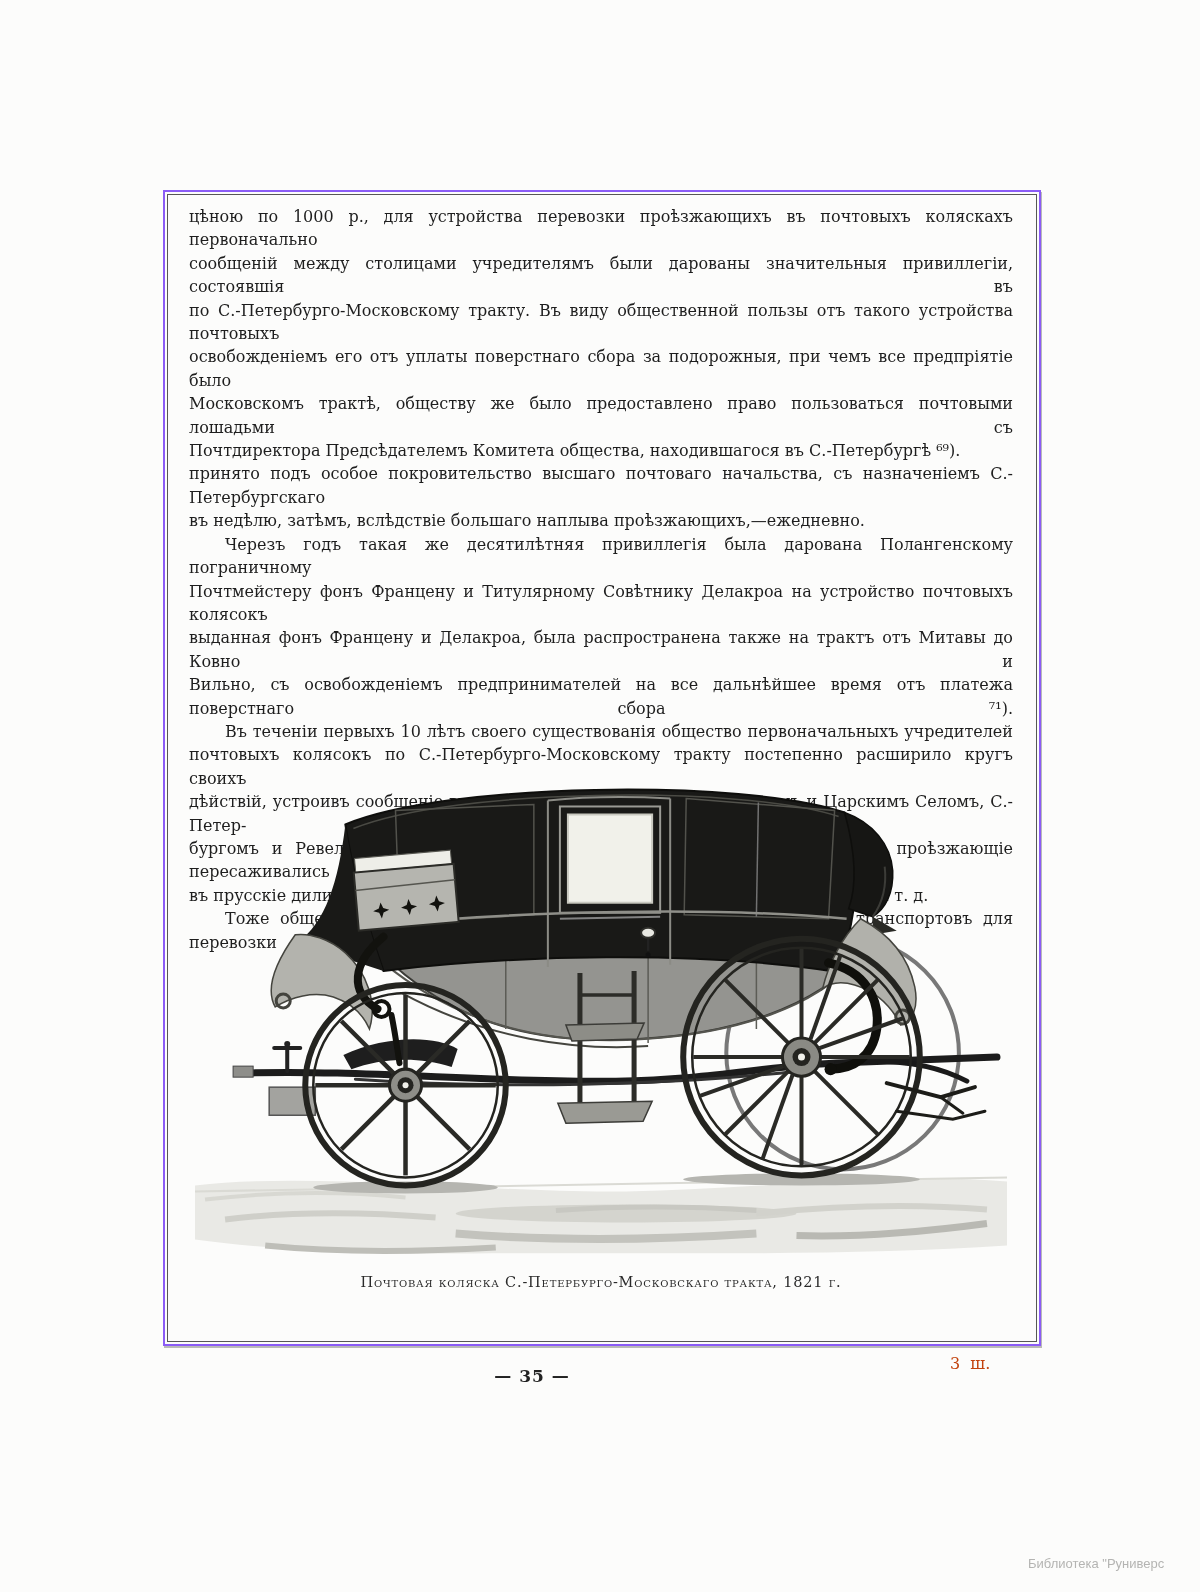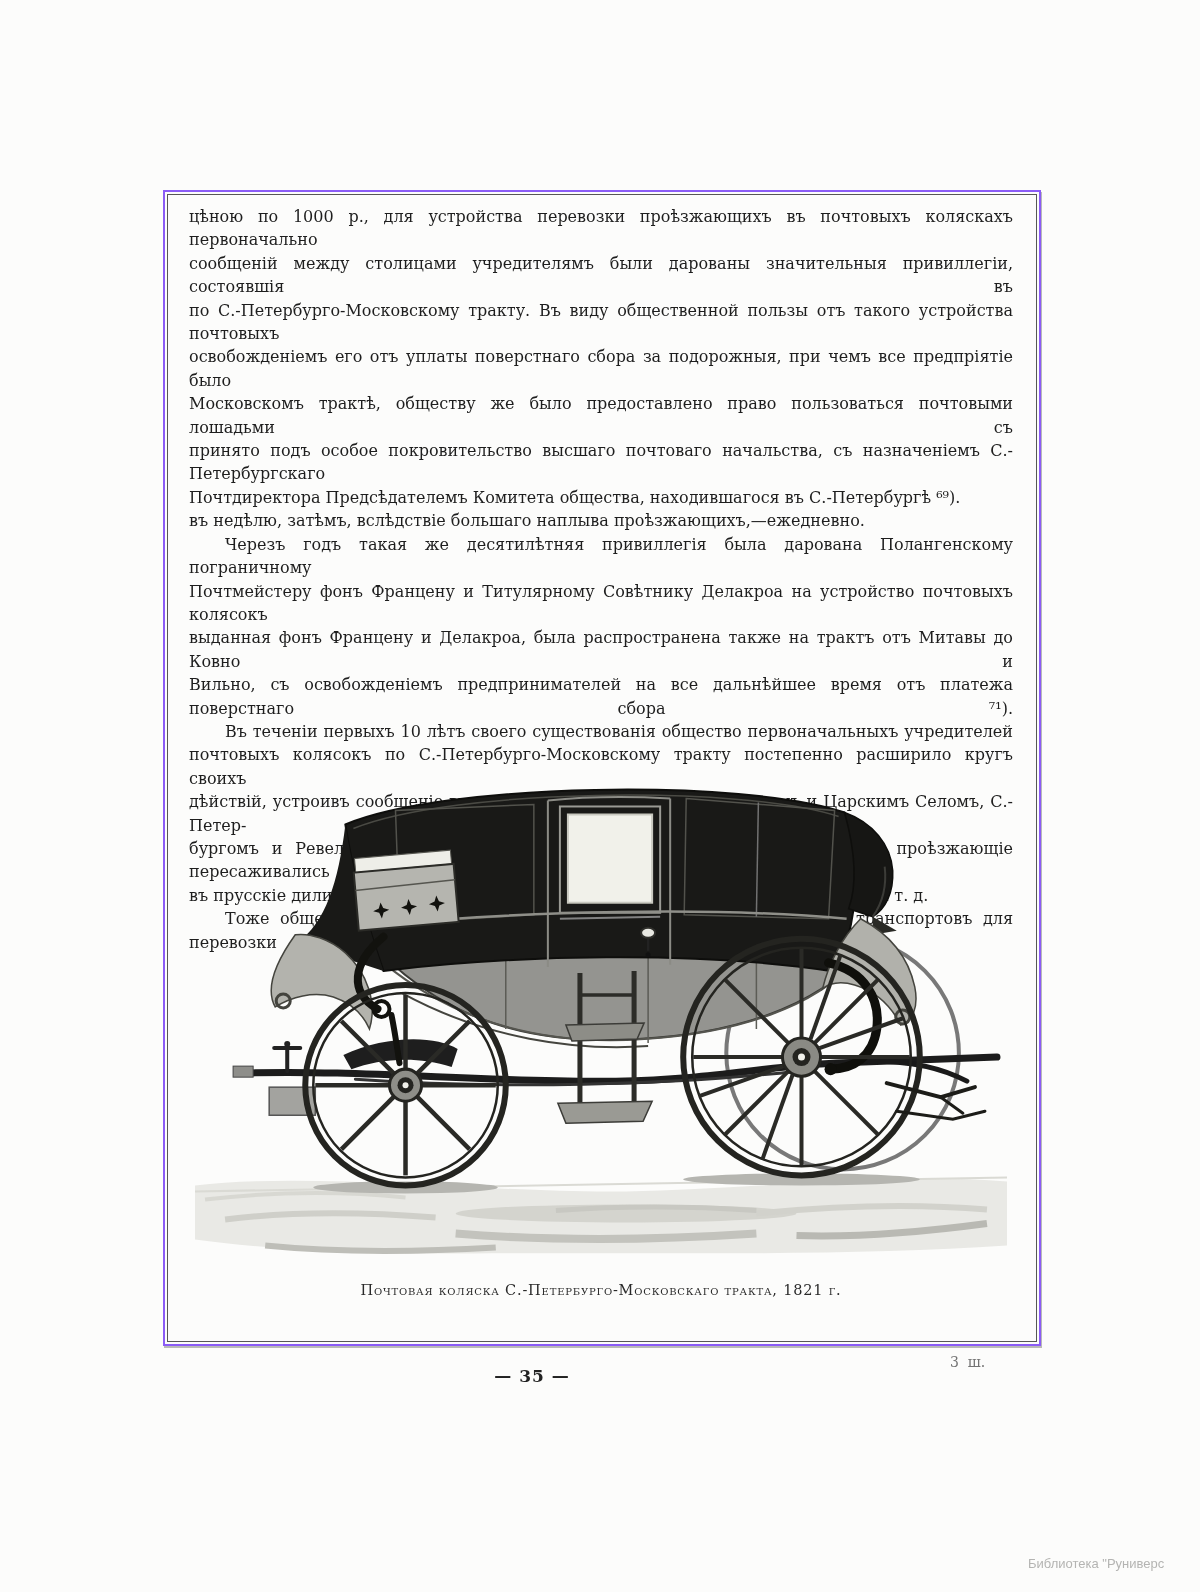--- a/index.html
+++ b/index.html
@@ -23,27 +23,27 @@
     font-size:16px;line-height:23.4px;
     color:#1e1e1e;
     text-rendering:optimizeLegibility;
   }
   .text-block p{margin:0;padding:0;}
   .line{display:block;text-align:justify;text-align-last:justify;white-space:normal;}
   .line.indent{text-indent:36px;}
   .line.last{text-align-last:left;}
   figure{position:absolute;left:30px;top:572px;width:812px;margin:0;padding:0;}
   figcaption{
-    margin-top:8px;text-align:center;
+    text-align:center;
     font-size:14.5px;letter-spacing:.8px;color:#2a2a2a;
     font-variant:small-caps;
   }
   .signature-mark{
     position:absolute;left:950px;top:1354px;
-    font-size:14px;color:#737373;white-space:pre;
+    font-size:16px;color:#c2410c;white-space:pre;
   }
   .page-number{
     position:absolute;left:0;top:1366px;width:1064px;text-align:center;
     font-size:17px;letter-spacing:1px;color:#222;font-weight:bold;
   }
   .watermark{
     position:absolute;left:1028px;top:1556px;
     font-family:"Liberation Sans","DejaVu Sans",sans-serif;
     font-size:13px;color:#b4b4b2;white-space:nowrap;
   }
@@ -53,22 +53,22 @@
 
 <div class="frame">
 
   <div class="text-block" id="text-block">
       <p>
         <span class="line">цѣною по 1000 р., для устройства перевозки проѣзжающихъ въ почтовыхъ коляскахъ первоначально</span>
         <span class="line">сообщеній между столицами учредителямъ были дарованы значительныя привиллегіи, состоявшія въ</span>
         <span class="line">по С.-Петербурго-Московскому тракту. Въ виду общественной пользы отъ такого устройства почтовыхъ</span>
         <span class="line">освобожденіемъ его отъ уплаты поверстнаго сбора за подорожныя, при чемъ все предпріятіе было</span>
         <span class="line">Московскомъ трактѣ, обществу же было предоставлено право пользоваться почтовыми лошадьми съ</span>
+        <span class="line last">Почтдиректора Предсѣдателемъ Комитета общества, находившагося въ С.-Петербургѣ ⁶⁹).</span>
         <span class="line">принято подъ особое покровительство высшаго почтоваго начальства, съ назначеніемъ С.-Петербургскаго</span>
-        <span class="line last">Почтдиректора Предсѣдателемъ Комитета общества, находившагося въ С.-Петербургѣ ⁶⁹).</span>
       </p>
       <p>
         <span class="line last">въ недѣлю, затѣмъ, вслѣдствіе большаго наплыва проѣзжающихъ,—ежедневно.</span>
       </p>
       <p>
         <span class="line indent">Черезъ годъ такая же десятилѣтняя привиллегія была дарована Полангенскому пограничному</span>
         <span class="line">Почтмейстеру фонъ Францену и Титулярному Совѣтнику Делакроа на устройство почтовыхъ колясокъ</span>
         <span class="line">выданная фонъ Францену и Делакроа, была распространена также на трактъ отъ Митавы до Ковно и</span>
         <span class="line">Вильно, съ освобожденіемъ предпринимателей на все дальнѣйшее время отъ платежа поверстнаго сбора ⁷¹).</span>
       </p>

